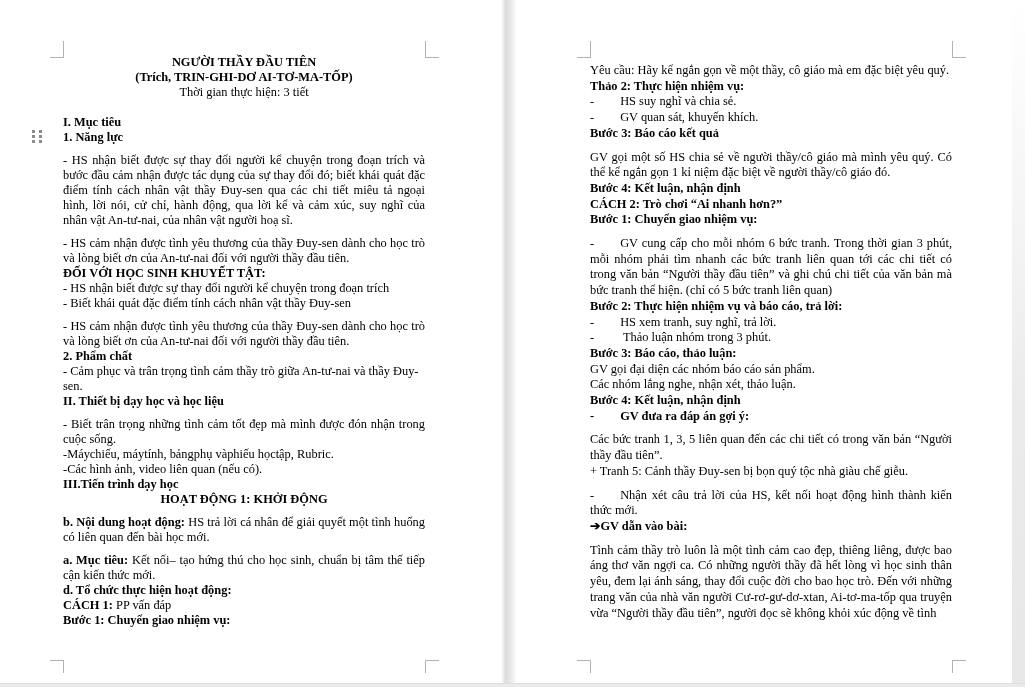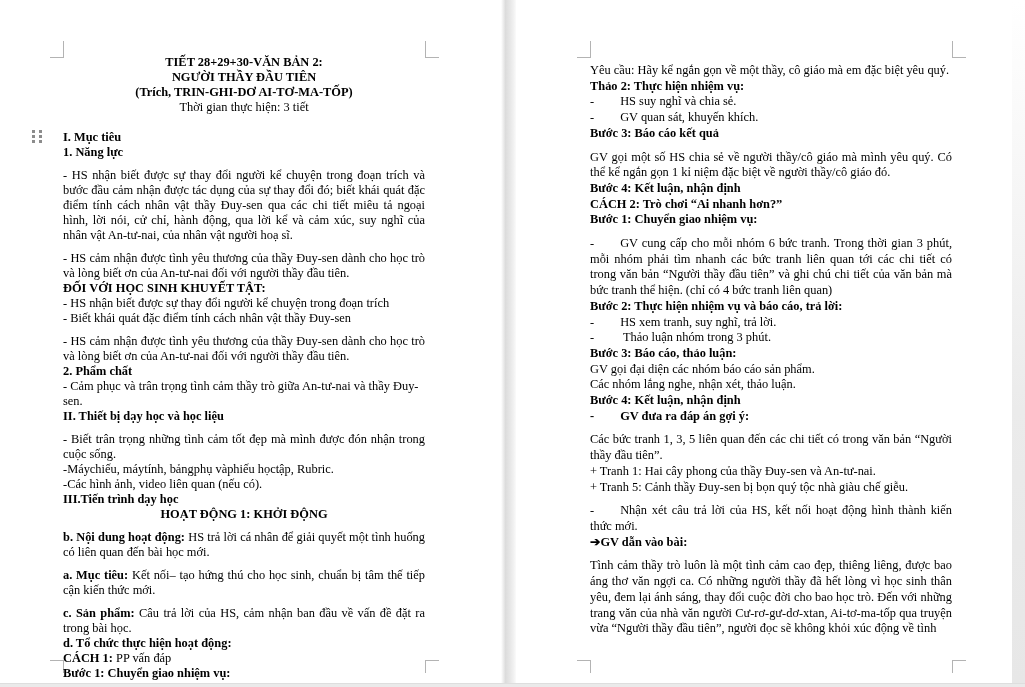--- a/index.html
+++ b/index.html
@@ -67,21 +67,20 @@
     <div class="mark br"></div>
     <div class="drag-handle">
       <i></i>
         <i></i>
         <i></i>
         <i></i>
         <i></i>
         <i></i>
     </div>
     <div class="content" id="page1-text">
-        <p class="para center"><span class="b">TIẾT 28+29+30-VĂN BẢN 2:</span></p>
         <p class="para center"><span class="b">NGƯỜI THẦY ĐẦU TIÊN</span></p>
         <p class="para center"><span class="b">(</span><span class="b it">Trích</span><span class="b">, TRIN-GHI-DƠ AI-TƠ-MA-TỐP)</span></p>
         <p class="para center"><span>Thời gian thực hiện: 3 tiết</span></p>
         <p class="para">&nbsp;</p>
         <p class="para"><span class="b">I. Mục tiêu</span></p>
         <p class="para"><span class="b">1. Năng lực</span></p>
         <p class="para just"><span>- HS nhận biết được sự thay đổi người kể chuyện trong đoạn trích và bước đầu cảm nhận được tác dụng của sự thay đổi đó; biết khái quát đặc điểm tính cách nhân vật thầy Đuy-sen qua các chi tiết miêu tả ngoại hình, lời nói, cử chỉ, hành động, qua lời kể và cảm xúc, suy nghĩ của nhân vật An-tư-nai, của nhân vật người hoạ sĩ.</span></p>
         <p class="para just"><span>- HS cảm nhận được tình yêu thương của thầy Đuy-sen dành cho học trò và lòng biết ơn của An-tư-nai đối với người thầy đầu tiên.</span></p>
         <p class="para"><span class="b">ĐỐI VỚI HỌC SINH KHUYẾT TẬT:</span></p>
         <p class="para"><span>- HS nhận biết được sự thay đổi người kể chuyện trong đoạn trích</span></p>
@@ -90,21 +89,20 @@
         <p class="para"><span class="b">2. Phẩm chất</span></p>
         <p class="para"><span>- Cảm phục và trân trọng tình cảm thầy trò giữa An-tư-nai và thầy Đuy-sen.</span></p>
         <p class="para"><span class="b">II. Thiết bị dạy học và học liệu</span></p>
         <p class="para just"><span>- Biết trân trọng những tình cảm tốt đẹp mà mình được đón nhận trong cuộc sống.</span></p>
         <p class="para"><span>-Máychiếu, máytính, bảngphụ vàphiếu họctập, Rubric.</span></p>
         <p class="para"><span>-Các hình ảnh, video liên quan (nếu có).</span></p>
         <p class="para"><span class="b">III.Tiến trình dạy học</span></p>
         <p class="para center"><span class="b">HOẠT ĐỘNG 1: KHỞI ĐỘNG</span></p>
         <p class="para just"><span class="b">b. Nội dung hoạt động:</span><span> HS trả lời cá nhân để giải quyết một tình huống có liên quan đến bài học mới.</span></p>
         <p class="para just"><span class="b">a. Mục tiêu:</span><span> Kết nối– tạo hứng thú cho học sinh, chuẩn bị tâm thế tiếp cận kiến thức mới.</span></p>
-        <p class="para just"><span class="b">c. Sản phẩm:</span><span> Câu trả lời của HS, cảm nhận ban đầu về vấn đề đặt ra trong bài học.</span></p>
         <p class="para"><span class="b">d. Tổ chức thực hiện hoạt động:</span></p>
         <p class="para"><span class="b">CÁCH 1:</span><span> PP vấn đáp</span></p>
         <p class="para"><span class="b">Bước 1: Chuyển giao nhiệm vụ:</span></p>
       </div>
   </div>
 
   <div class="page-gap"></div>
 
   <div class="page page-2">
     <div class="mark tl"></div>
@@ -114,31 +112,30 @@
     <div class="content" id="page2-text">
         <p class="para just"><span>Yêu cầu: Hãy kể ngắn gọn về một thầy, cô giáo mà em đặc biệt yêu quý.</span></p>
         <p class="para"><span class="b">Thảo 2: Thực hiện nhiệm vụ:</span></p>
         <p class="para"><span>-</span><span class="tab"></span><span>HS suy nghĩ và chia sẻ.</span></p>
         <p class="para"><span>-</span><span class="tab"></span><span>GV quan sát, khuyến khích.</span></p>
         <p class="para"><span class="b">Bước 3: Báo cáo kết quả</span></p>
         <p class="para just"><span>GV gọi một số HS chia sẻ về người thầy/cô giáo mà mình yêu quý. Có thể kể ngắn gọn 1 kỉ niệm đặc biệt về người thầy/cô giáo đó.</span></p>
         <p class="para"><span class="b">Bước 4: Kết luận, nhận định</span></p>
         <p class="para"><span class="b">CÁCH 2: Trò chơi “Ai nhanh hơn?”</span></p>
         <p class="para"><span class="b">Bước 1: Chuyển giao nhiệm vụ:</span></p>
-        <p class="para just"><span>-</span><span class="tab"></span><span>GV cung cấp cho mỗi nhóm 6 bức tranh. Trong thời gian 3 phút, mỗi nhóm phải tìm nhanh các bức tranh liên quan tới các chi tiết có trong văn bản “Người thầy đầu tiên” và ghi chú chi tiết của văn bản mà bức tranh thể hiện. (chỉ có 4 bức tranh liên quan)</span></p>
+        <p class="para just"><span>-</span><span class="tab"></span><span>GV cung cấp cho mỗi nhóm 6 bức tranh. Trong thời gian 3 phút, mỗi nhóm phải tìm nhanh các bức tranh liên quan tới các chi tiết có trong văn bản “Người thầy đầu tiên” và ghi chú chi tiết của văn bản mà bức tranh thể hiện. (chỉ có 5 bức tranh liên quan)</span></p>
         <p class="para"><span class="b">Bước 2: Thực hiện nhiệm vụ và báo cáo, trả lời:</span></p>
         <p class="para"><span>-</span><span class="tab"></span><span>HS xem tranh, suy nghĩ, trả lời.</span></p>
         <p class="para"><span>-</span><span class="tab"></span><span> Thảo luận nhóm trong 3 phút.</span></p>
         <p class="para"><span class="b">Bước 3: Báo cáo, thảo luận:</span></p>
         <p class="para"><span>GV gọi đại diện các nhóm báo cáo sản phẩm.</span></p>
         <p class="para"><span>Các nhóm lắng nghe, nhận xét, thảo luận.</span></p>
         <p class="para"><span class="b">Bước 4: Kết luận, nhận định</span></p>
         <p class="para"><span class="b">-</span><span class="tab"></span><span class="b">GV đưa ra đáp án gợi ý:</span></p>
         <p class="para just"><span>Các bức tranh 1, 3, 5 liên quan đến các chi tiết có trong văn bản “Người thầy đầu tiên”.</span></p>
-        <p class="para"><span>+ Tranh 1: Hai cây phong của thầy Đuy-sen và An-tư-nai.</span></p>
         <p class="para"><span>+ Tranh 5: Cảnh thầy Đuy-sen bị bọn quý tộc nhà giàu chế giễu.</span></p>
         <p class="para just"><span>-</span><span class="tab"></span><span>Nhận xét câu trả lời của HS, kết nối hoạt động hình thành kiến thức mới.</span></p>
         <p class="para"><span class="b">➔</span><span class="b">GV dẫn vào bài:</span></p>
         <p class="para just"><span>Tình cảm thầy trò luôn là một tình cảm cao đẹp, thiêng liêng, được bao áng thơ văn ngợi ca. Có những người thầy đã hết lòng vì học sinh thân yêu, đem lại ánh sáng, thay đổi cuộc đời cho bao học trò. Đến với những trang văn của nhà văn người Cư-rơ-gư-dơ-xtan, Ai-tơ-ma-tốp qua truyện vừa “Người thầy đầu tiên”, người đọc sẽ không khỏi xúc động về tình</span></p>
       </div>
   </div>
 
   <div class="right-edge"></div>
   <div class="bottom-edge"></div>
 

